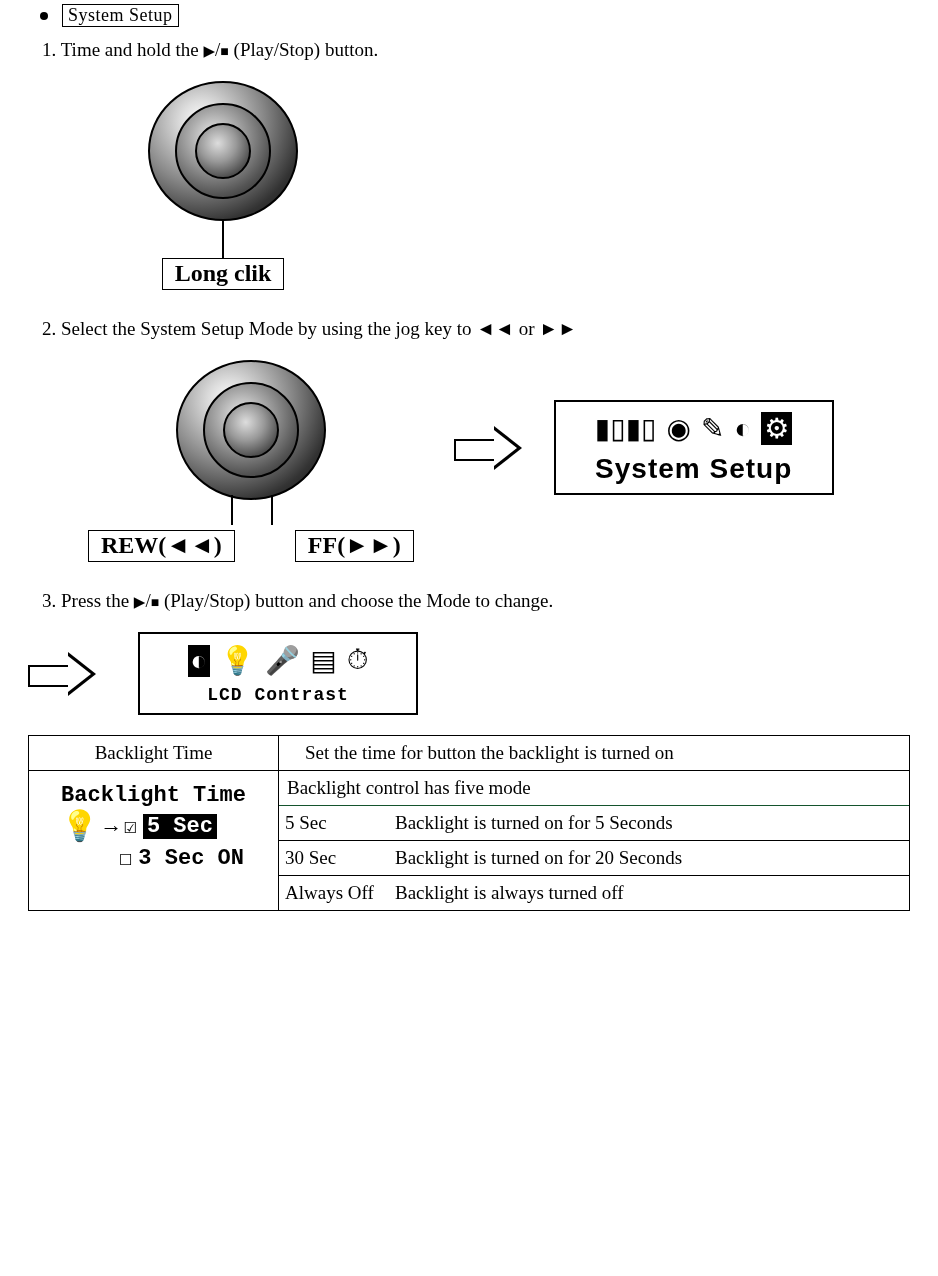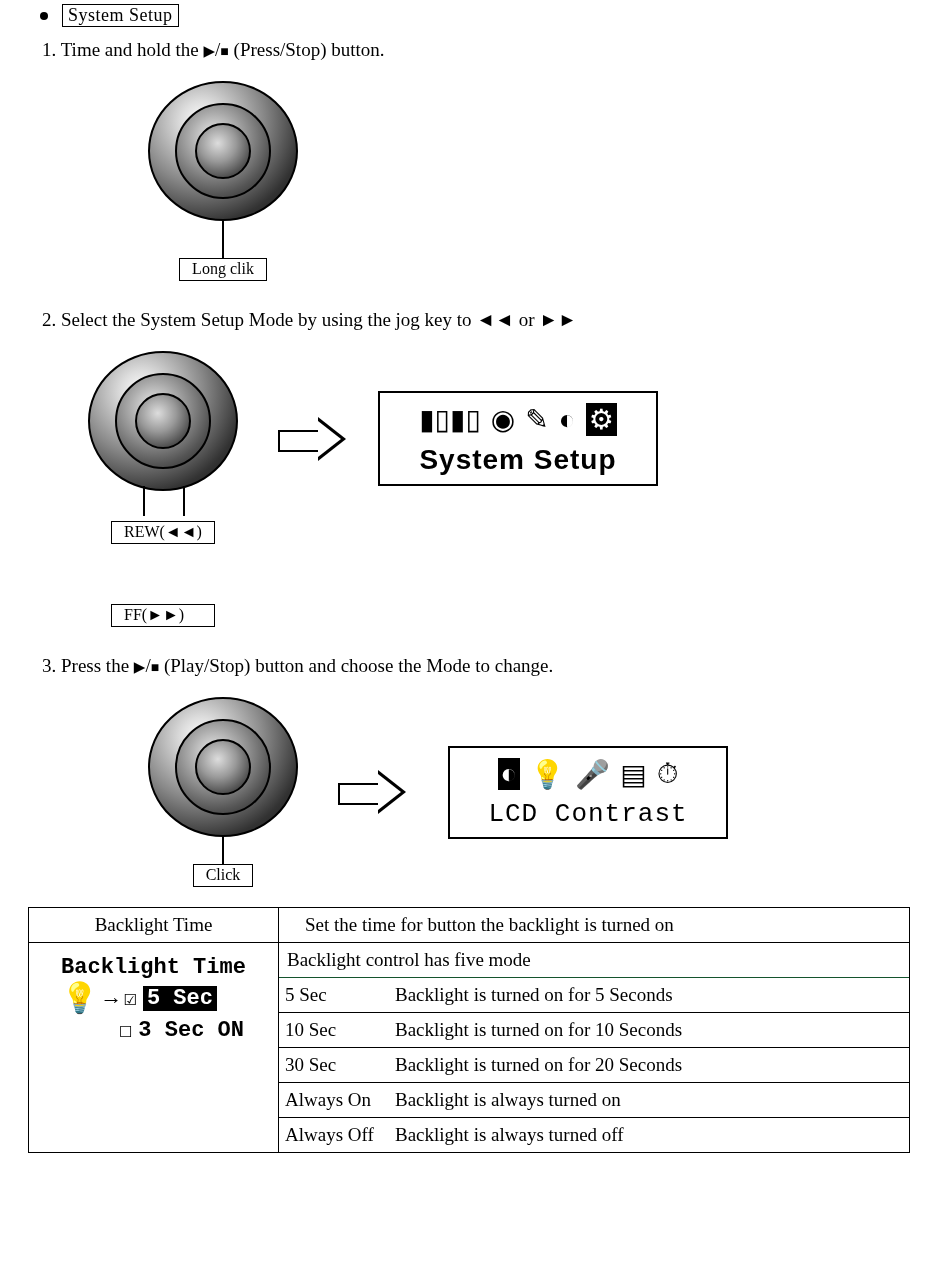--- a/index.html
+++ b/index.html
@@ -81,29 +81,29 @@
       width: 2px;
       background: black;
     }
     .pointer-center {
       height: 40px;
       margin-top: -3px;
     }
     .boxed-label {
       border: 1px solid black;
       padding: 1px 12px 2px 12px;
-      font-size: 16px;
+      font-size: 24px;
       background: white;
+      font-weight: bold;
     }
     .rew-ff-row {
       display: flex;
       gap: 60px;
       margin-top: 30px;
       position: relative;
-      flex-direction: column;
     }
     .rew-ff-block {
       display: flex;
       flex-direction: column;
       align-items: center;
       margin-left: 60px;
       position: relative;
     }
     .two-lines {
       position: absolute;
@@ -177,22 +177,22 @@
       padding: 0 3px;
     }
     .lcd-title {
       font-family: "Arial Narrow", Arial, sans-serif;
       font-weight: bold;
       font-size: 28px;
       letter-spacing: 1px;
     }
     .lcd-title-mono {
       font-family: "Courier New", monospace;
-      font-weight: normal;
-      font-size: 26px;
+      font-weight: bold;
+      font-size: 18px;
       letter-spacing: 1px;
     }
     table.main {
       border-collapse: collapse;
       width: 100%;
       margin-top: 4px;
     }
     table.main td {
       border: 1px solid black;
       padding: 6px 26px;
@@ -254,21 +254,21 @@
 </head>
 <body>
 
 <div class="section-header">
   <span class="bullet"></span>
   <span class="section-title">System Setup</span>
 </div>
 
 <div class="step">
   <span class="step-num">1.</span>
-  <span>Time and hold the </span><span class="play-stop"><span class="tri">▶</span>/<span class="sq">■</span></span><span> (Press/Stop) button.</span>
+  <span>Time and hold the </span><span class="play-stop"><span class="tri">▶</span>/<span class="sq">■</span></span><span> (Play/Stop) button.</span>
 </div>
 
 <div class="diagram-area">
   <div class="jog-block">
     <div class="jog-wheel">
       <div class="wheel-outer"></div>
       <div class="wheel-ring"></div>
       <div class="wheel-inner"></div>
     </div>
     <div class="pointer-line pointer-center"></div>
@@ -310,29 +310,20 @@
     </div>
   </div>
 </div>
 
 <div class="step">
   <span class="step-num">3.</span>
   <span>Press the </span><span class="play-stop"><span class="tri">▶</span>/<span class="sq">■</span></span><span> (Play/Stop) button and choose the Mode to change.</span>
 </div>
 
 <div class="diagram-area" style="margin-bottom:20px;">
-  <div class="jog-block">
-    <div class="jog-wheel">
-      <div class="wheel-outer"></div>
-      <div class="wheel-ring"></div>
-      <div class="wheel-inner"></div>
-    </div>
-    <div class="pointer-line pointer-center" style="height:30px;"></div>
-    <div class="boxed-label">Click</div>
-  </div>
   <div class="arrow-right">
       <span class="inner-tri"></span>
     </div>
   <div class="lcd-box">
     <div class="lcd-icons">
       <span class="sel">◐</span>
       <span>💡</span>
       <span>🎤</span>
       <span>▤</span>
       <span>⏱</span>
@@ -365,30 +356,22 @@
     </td>
     <td style="padding:0;">
       <div style="padding:6px 8px;border-bottom:1px solid #14532d;">Backlight control has five mode</div>
       <table class="inner">
         <tbody>
               <tr>
           <td class="m-label">5 Sec</td>
           <td>Backlight is turned on for 5 Seconds</td>
         </tr>
         <tr>
-          <td class="m-label">10 Sec</td>
-          <td>Backlight is turned on for 10 Seconds</td>
-        </tr>
-        <tr>
           <td class="m-label">30 Sec</td>
           <td>Backlight is turned on for 20 Seconds</td>
-        </tr>
-        <tr>
-          <td class="m-label">Always On</td>
-          <td>Backlight is always turned on</td>
         </tr>
         <tr>
           <td class="m-label">Always Off</td>
           <td>Backlight is always turned off</td>
         </tr>
       </tbody>
           </table>
     </td>
   </tr>
 </tbody>

